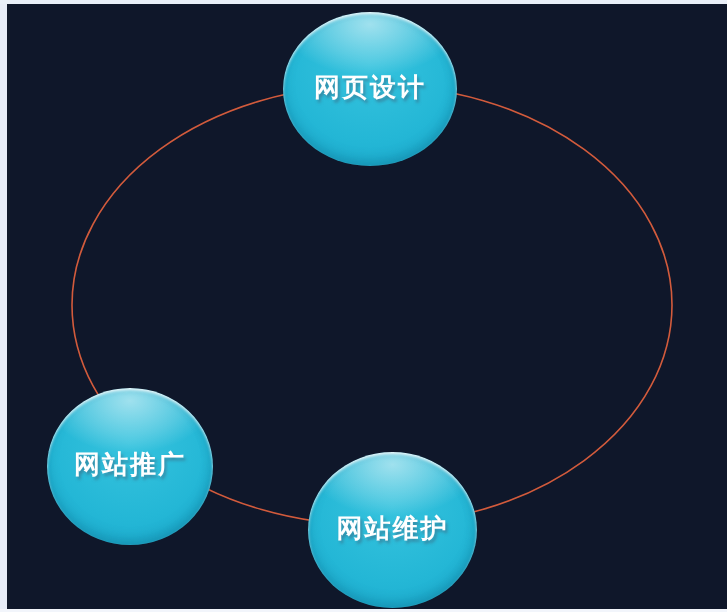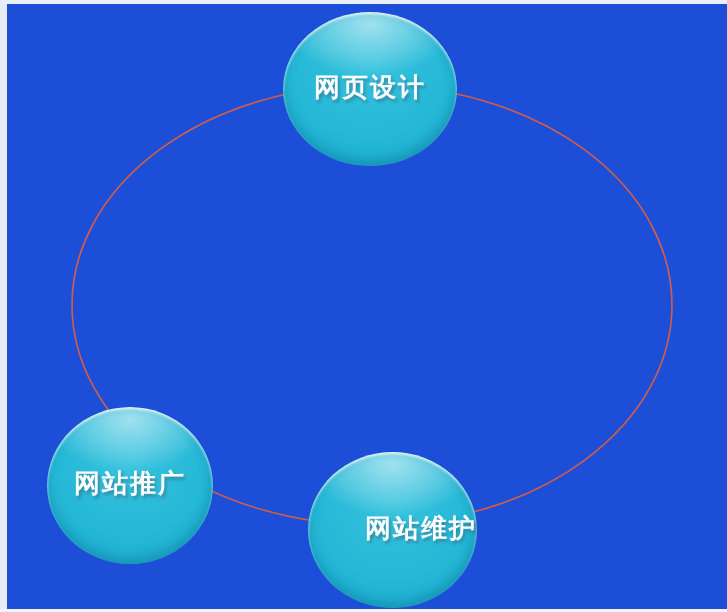--- a/index.html
+++ b/index.html
@@ -16,21 +16,21 @@
   html, body {
     margin: 0;
     padding: 0;
     background: #ffffff;
     font-family: "Liberation Sans", "DejaVu Sans", sans-serif;
   }
   .canvas {
     position: relative;
     width: 727px;
     height: 612px;
-    background: #1d4ed8;
+    background: #0f172a;
     overflow: hidden;
   }
   .edge { position: absolute; }
   .edge-left   { left: 0; top: 0; width: 7px; height: 612px; background: var(--edge-left); }
   .edge-top    { left: 0; top: 0; width: 727px; height: 4px; background: var(--edge-top); }
   .edge-bottom { left: 0; bottom: 0; width: 727px; height: 3px; background: var(--edge-bottom); }
 
   .connector {
     position: absolute;
     left: 0; top: 0;
@@ -66,22 +66,22 @@
     letter-spacing: 2px;
     white-space: nowrap;
     text-shadow: 2px 3px 3px rgba(60,100,125,0.55);
     transform: translateY(-2px);
   }
 
   
   .node-top          { left: 283px; top: 12px;  width: 174px; height: 154px; }
   .node-top-right    { left: 547px; top: 135px; width: 163px; height: 147px; }
   .node-bottom-right { left: 565px; top: 370px; width: 158px; height: 143px; }
-  .node-bottom       { left: 308px; top: 452px; width: 169px; height: 156px; justify-content: flex-end; }
-  .node-bottom-left  { left: 47px;  top: 407px; width: 166px; height: 157px; }
+  .node-bottom       { left: 308px; top: 452px; width: 169px; height: 156px; }
+  .node-bottom-left  { left: 47px;  top: 388px; width: 166px; height: 157px; }
   .node-top-left     { left: 18px;  top: 152px; width: 162px; height: 156px; }
 </style>
 </head>
 <body>
 
 <div class="canvas">
 
   <div class="edge edge-left"></div>
   <div class="edge edge-top"></div>
   <div class="edge edge-bottom"></div>

